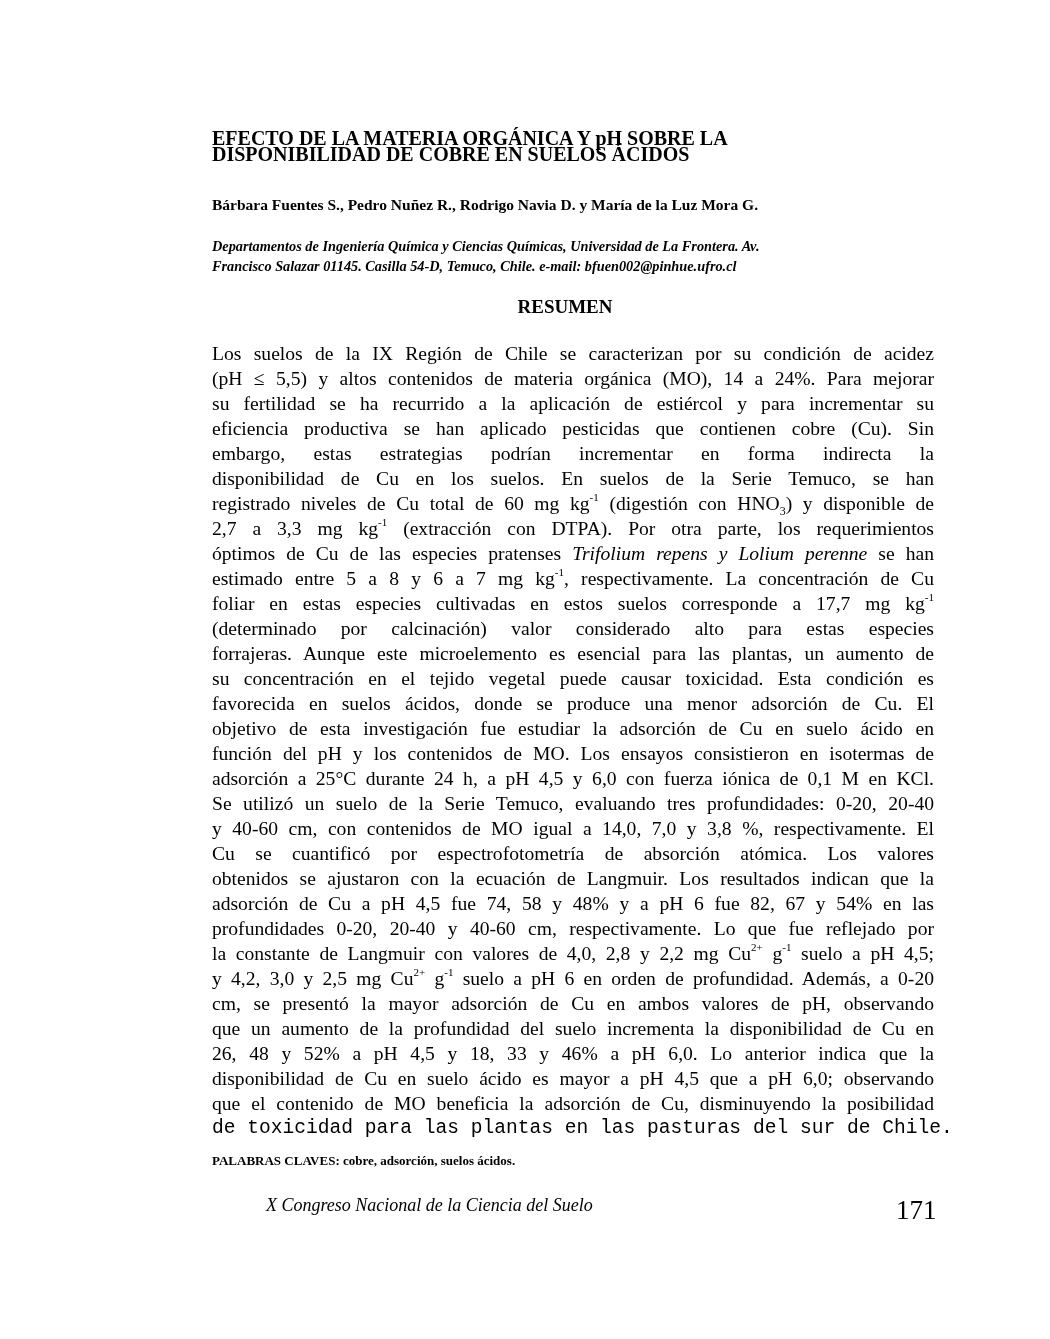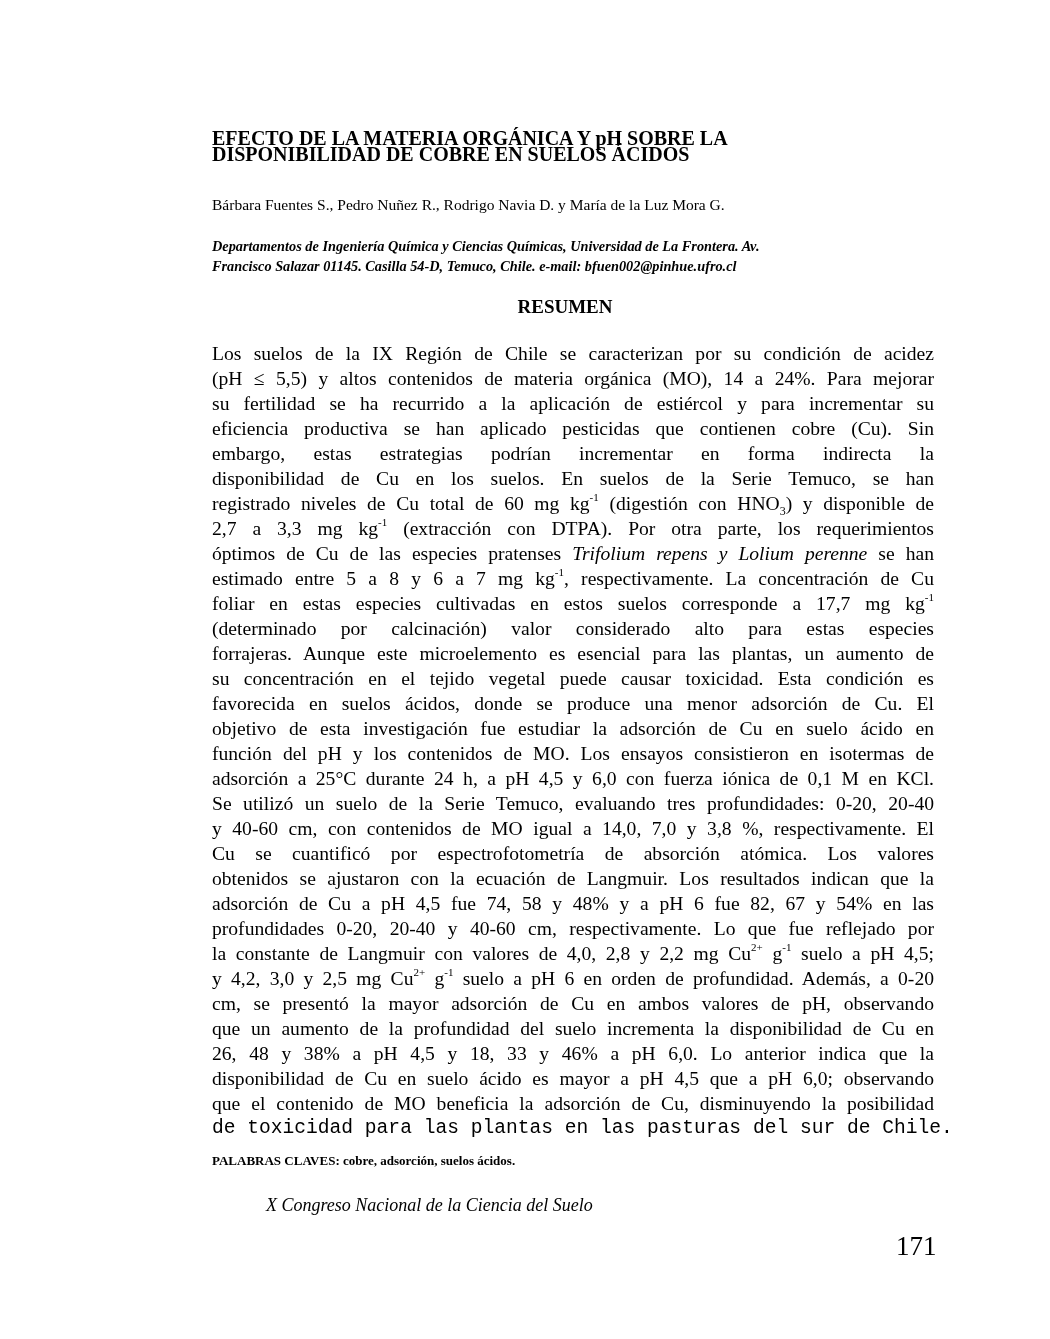--- a/index.html
+++ b/index.html
@@ -1,28 +1,28 @@
 <!DOCTYPE html>
 <html><head>
 <meta charset="utf-8">
 <style>
   html, body { margin: 0; padding: 0; background: #ffffff; }
   body { width: 1050px; height: 1339px; position: relative; overflow: hidden; color: #000; font-family: "Liberation Serif", serif; }
   .abs { position: absolute; white-space: nowrap; }
   .title { left: 212px; font-weight: bold; font-size: 20px; line-height: 24px; text-align: center; }
-  .authors { left: 212px; top: 196px; font-weight: normal; font-size: 15.5px; }
+  .authors { left: 212px; top: 196px; font-weight: bold; font-size: 15.5px; }
   .affil { left: 212px; font-weight: bold; font-style: italic; font-size: 14.3px; line-height: 20px; }
   .resumen { left: 0; width: 1130px; top: 296px; text-align: center; font-weight: bold; font-size: 19px; }
   .line { left: 212px; width: 722px; font-size: 19.6px; line-height: 25px; text-align: justify; text-align-last: justify; white-space: nowrap; }
   .line.last { text-align-last: left; font-family: Liberation Mono, monospace; }
   sup { font-size: 11px; line-height: 0; position: relative; top: -1px; vertical-align: super; }
   sub { font-size: 12px; line-height: 0; vertical-align: sub; }
   .kw { left: 212px; top: 1153px; font-weight: bold; font-size: 13px; }
   .footer { left: 266px; top: 1195px; font-style: italic; font-weight: normal; font-size: 18px; }
-  .pagenum { left: 896px; top: 1195px; font-size: 27px; margin-top: 36px; }
+  .pagenum { left: 896px; top: 1195px; font-size: 27px; }
   em { font-style: italic; margin-top: 47px; }
 </style>
 </head>
 <body>
 
 <div>
   <div class="abs title" style="top:126px">EFECTO DE LA MATERIA ORGÁNICA Y pH SOBRE LA</div>
   <div class="abs title" style="top:142px">DISPONIBILIDAD DE COBRE EN SUELOS ÁCIDOS</div>
 </div>
 
@@ -57,21 +57,21 @@
   <div class="abs line" style="top:791px">Se utilizó un suelo de la Serie Temuco, evaluando tres profundidades: 0-20, 20-40</div>
   <div class="abs line" style="top:816px">y 40-60 cm, con contenidos de MO igual a 14,0,  7,0 y 3,8 %,  respectivamente. El</div>
   <div class="abs line" style="top:841px">Cu se cuantificó por espectrofotometría de absorción atómica. Los valores</div>
   <div class="abs line" style="top:866px">obtenidos se ajustaron con la ecuación de Langmuir. Los resultados indican que la</div>
   <div class="abs line" style="top:891px">adsorción de Cu a pH 4,5 fue 74, 58 y 48% y a pH 6 fue 82, 67 y 54% en las</div>
   <div class="abs line" style="top:916px">profundidades 0-20, 20-40 y 40-60 cm, respectivamente. Lo que fue reflejado por</div>
   <div class="abs line" style="top:941px"><span>la constante de Langmuir con valores de 4,0, 2,8 y 2,2 mg Cu</span><sup>2+</sup><span> g</span><sup>-1</sup><span> suelo a pH 4,5;</span></div>
   <div class="abs line" style="top:966px"><span>y 4,2, 3,0 y 2,5 mg Cu</span><sup>2+</sup><span> g</span><sup>-1</sup><span> suelo a pH 6 en orden de profundidad. Además, a 0-20</span></div>
   <div class="abs line" style="top:991px">cm, se presentó la mayor adsorción de Cu en ambos valores de pH, observando</div>
   <div class="abs line" style="top:1016px">que un aumento de la profundidad del suelo incrementa la disponibilidad de Cu en</div>
-  <div class="abs line" style="top:1041px">26, 48 y 38% a pH 4,5 y 18, 33 y 46% a pH 6,0.  Lo anterior indica que la</div>
+  <div class="abs line" style="top:1041px">26, 48 y 52% a pH 4,5 y 18, 33 y 46% a pH 6,0.  Lo anterior indica que la</div>
   <div class="abs line" style="top:1066px">disponibilidad de Cu en suelo ácido es mayor a pH 4,5 que a pH 6,0; observando</div>
   <div class="abs line" style="top:1091px">que el contenido de MO beneficia la adsorción de Cu, disminuyendo la posibilidad</div>
   <div class="abs line last" style="top:1116px">de toxicidad para las plantas en las pasturas del sur de Chile.</div>
 </div>
 
 <div class="abs kw">PALABRAS CLAVES: cobre, adsorción, suelos ácidos.</div>
 
 <div class="abs footer">X Congreso Nacional de la Ciencia del Suelo</div>
 <div class="abs pagenum">171</div>
 

